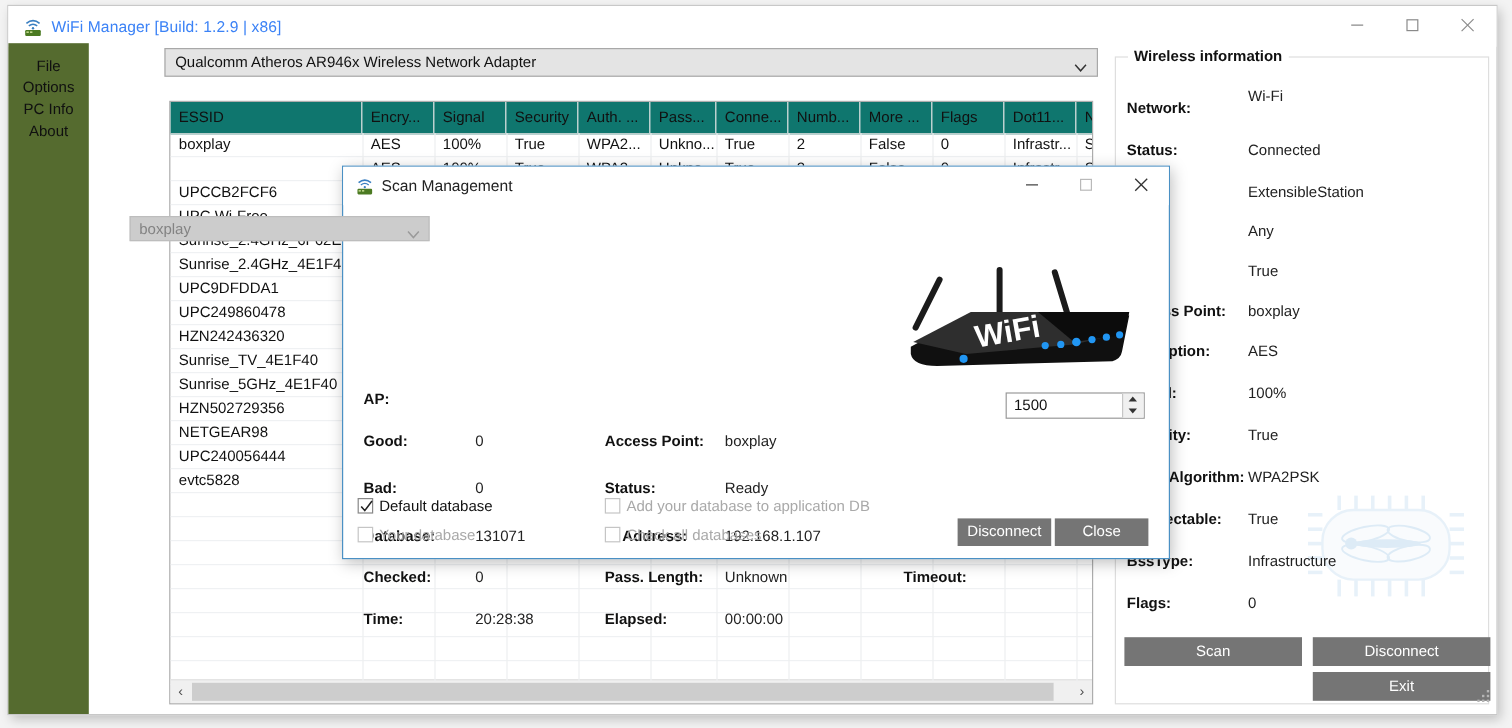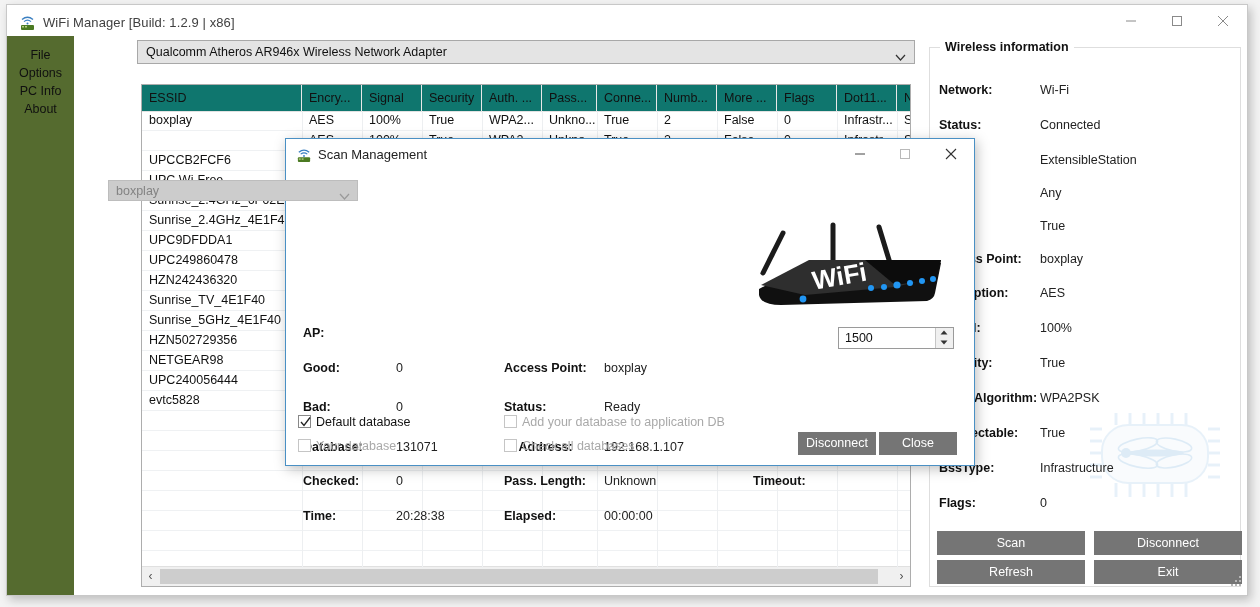--- a/index.html
+++ b/index.html
@@ -12,21 +12,21 @@
     box-shadow:3px 4px 9px rgba(0,0,0,.22);
   }
   #titlebar{
     position:absolute;left:0;top:0;width:100%;height:34px;
     background:#ffffff;border-bottom:0px solid #eee;
   }
   #title-icon{
     position:absolute;left:12px;top:9px;width:17px;height:17px;
   }
   #title-text{
-    position:absolute;left:36px;top:10px;font-size:13px;color:#404040;
+    position:absolute;left:36px;top:10px;font-size:13px;color:#3b82f6;
     white-space:nowrap;letter-spacing:.1px;
   }
   .wbtn{
     position:absolute;top:0;width:46px;height:31px;cursor:default;
   }
   .wbtn svg{position:absolute;left:50%;top:50%;transform:translate(-50%,-50%);}
   #btn-min{right:93px;}
   #btn-max{right:47px;}
   #btn-close{right:1px;}
 
@@ -526,21 +526,21 @@
           <ellipse cx="58" cy="58" rx="20" ry="6" transform="rotate(12 58 58)"></ellipse>
           <ellipse cx="94" cy="42" rx="18" ry="6" transform="rotate(12 94 42)"></ellipse>
           <ellipse cx="94" cy="58" rx="18" ry="6" transform="rotate(-12 94 58)"></ellipse>
         </g>
         <ellipse cx="76" cy="50" rx="28" ry="3.6" fill="#9ec6e6"></ellipse>
         <circle cx="46" cy="50" r="5" fill="#9ec6e6"></circle>
       </svg>
     </span>
 
     <span class="inf-label" style="top:35px">Network:</span>
-    <span class="inf-value" style="top:35px">Wi-Fi</span>
+    <span class="inf-value" style="top:25px">Wi-Fi</span>
     <span class="inf-label" style="top:70px">Status:</span>
     <span class="inf-value" style="top:70px">Connected</span>
     <span class="inf-label" style="top:105px">Mode:</span>
     <span class="inf-value" style="top:105px">ExtensibleStation</span>
     <span class="inf-label" style="top:138px">Type:</span>
     <span class="inf-value" style="top:138px">Any</span>
     <span class="inf-label" style="top:171px">Conf.:</span>
     <span class="inf-value" style="top:171px">True</span>
     <span class="inf-label" style="top:204px">Access Point:</span>
     <span class="inf-value" style="top:204px">boxplay</span>
@@ -554,21 +554,20 @@
     <span class="inf-value" style="top:343px">WPA2PSK</span>
     <span class="inf-label" style="top:378px">Connectable:</span>
     <span class="inf-value" style="top:378px">True</span>
     <span class="inf-label" style="top:413px">BssType:</span>
     <span class="inf-value" style="top:413px">Infrastructure</span>
     <span class="inf-label" style="top:448px">Flags:</span>
     <span class="inf-value" style="top:448px">0</span>
 
     <div class="act-btn" id="btn-scan">Scan</div>
     <div class="act-btn" id="btn-disconnect-main">Disconnect</div>
-    <div class="act-btn" id="btn-refresh">Refresh</div>
     <div class="act-btn" id="btn-exit">Exit</div>
   </div>
 
   <span id="resize-grip">
     <svg width="12" height="12">
       <g fill="#b5b5b5">
         <rect x="8" y="8" width="2" height="2"></rect>
           <rect x="4" y="8" width="2" height="2"></rect>
         <rect x="0" y="8" width="2" height="2"></rect>
           <rect x="8" y="4" width="2" height="2"></rect>

